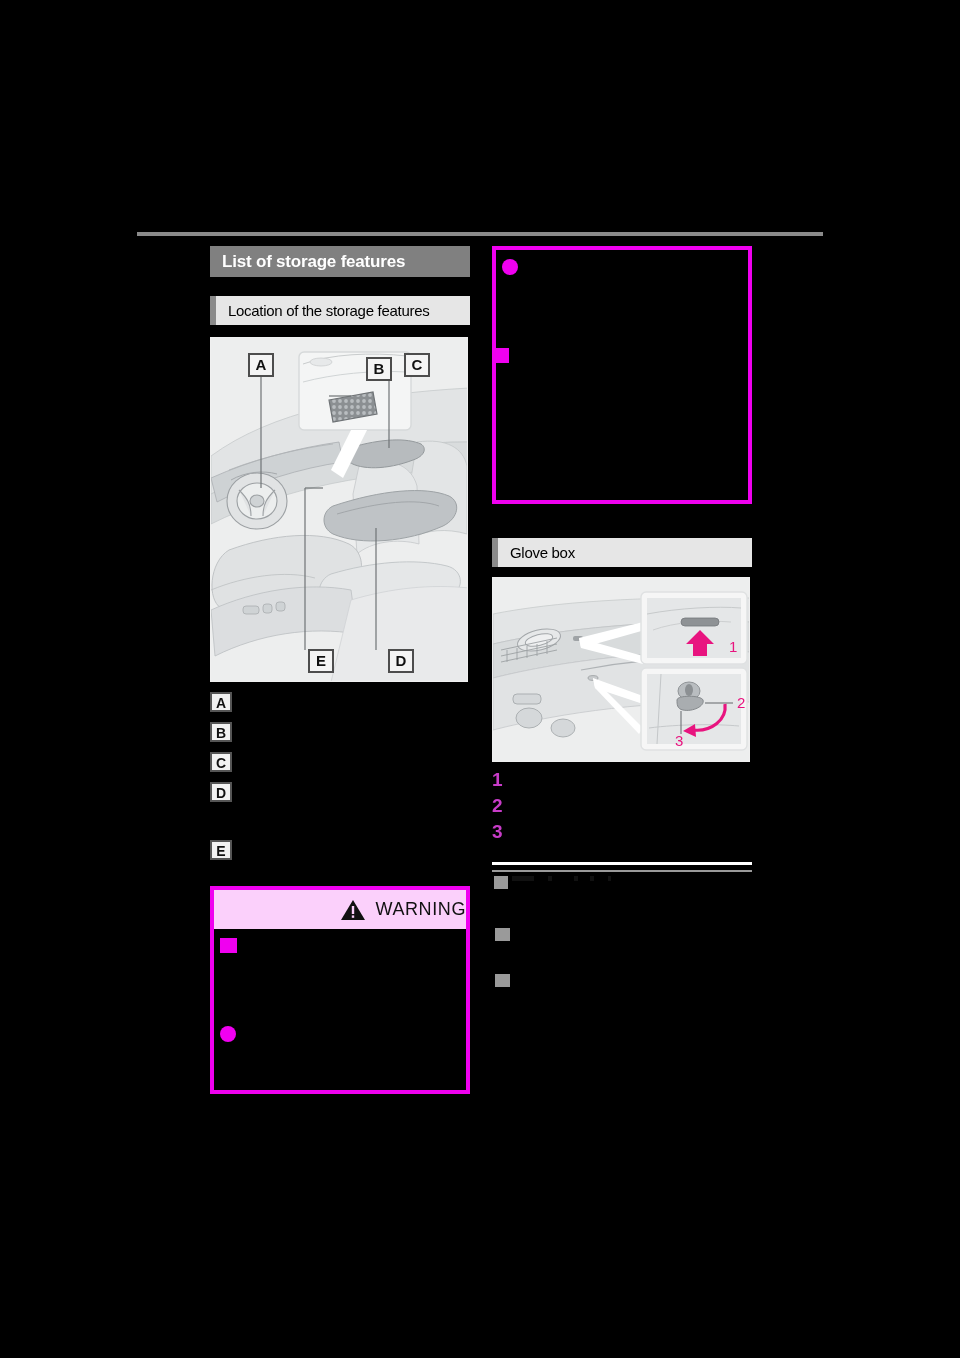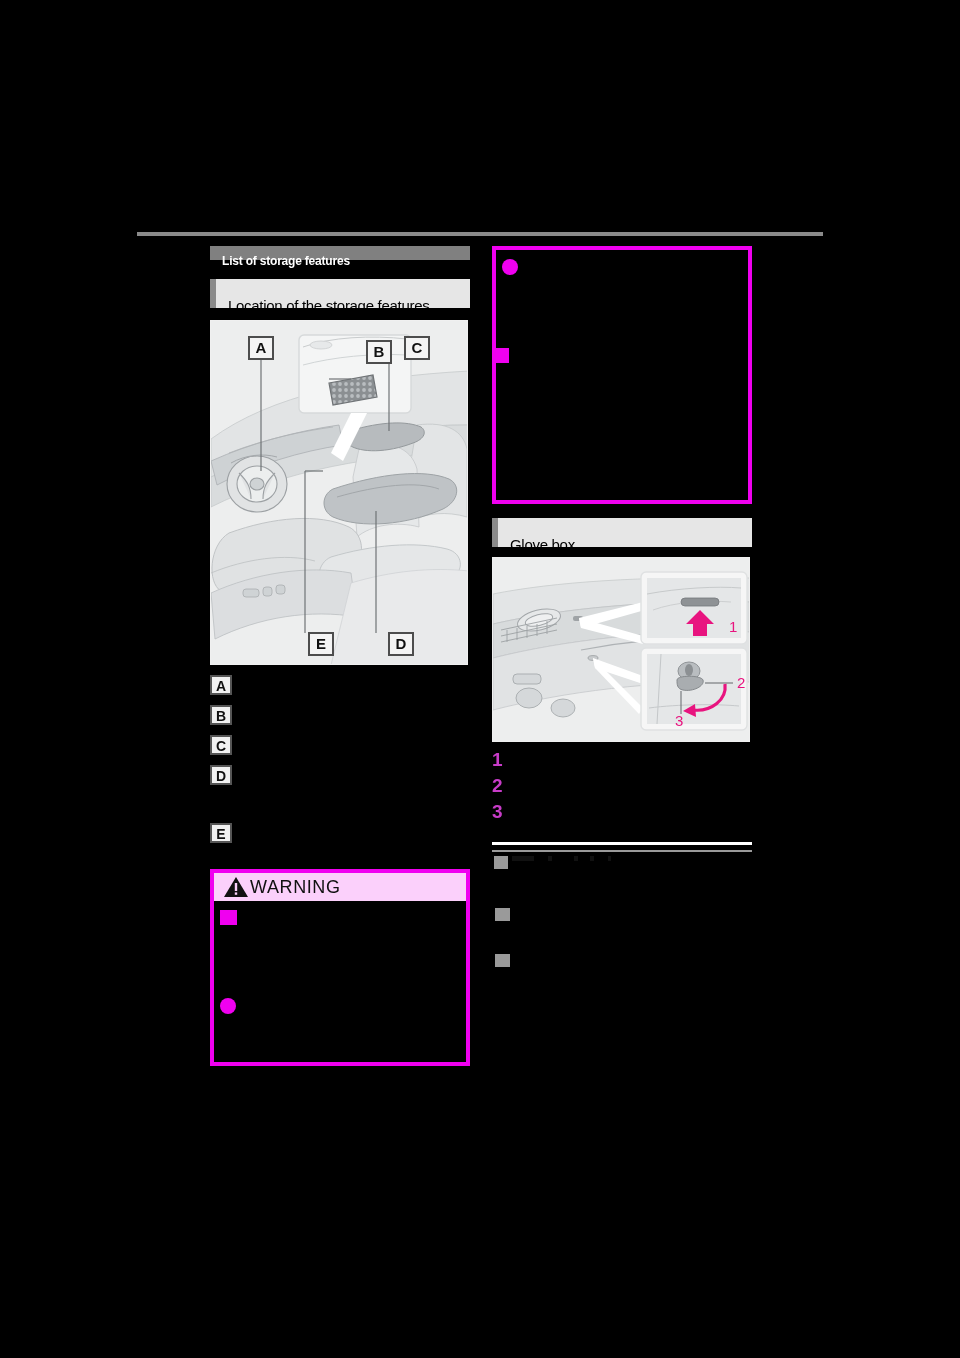--- a/index.html
+++ b/index.html
@@ -18,28 +18,28 @@
     background:#8a8a8a;
   }
 
   
   .col-left  { position:absolute; left:210px; top:246px; width:260px; }
   .col-right { position:absolute; left:492px; top:246px; width:260px; }
 
   
   .h-main {
     background:#808080; color:#fff;
-    font-size:12px; font-weight:bold; letter-spacing:-0.2px;
-    padding:6px 0 7px 12px; height:14px; line-height:19px;
+    font-size:17px; font-weight:bold; letter-spacing:-0.2px;
+    padding:6px 0 7px 12px; height:31px; line-height:19px;
     margin-bottom:19px;
   }
   .h-sub {
     background:#e6e6e6; color:#000;
     font-size:15px; letter-spacing:-0.3px;
-    padding:17px 0 6px 12px; height:29px; line-height:19px;
+    padding:5px 0 6px 12px; height:29px; line-height:19px;
     border-left:6px solid #8a8a8a;
     margin-bottom:12px;
   }
   .h-sub.spaced { margin-bottom:10px; }
 
   
   .h-rule-block { margin-top:14px; position:relative; height:34px; }
   .h-rule-block .r1 { position:absolute; left:0; top:0;  width:100%; height:3px; background:#fff; }
   .h-rule-block .r2 { position:absolute; left:0; top:8px; width:100%; height:2px; background:#9a9a9a; }
   .h-rule-block .sq { position:absolute; left:2px; top:14px; width:14px; height:13px; background:#9a9a9a; }
@@ -73,22 +73,22 @@
   
   .sq-bullet-row { height:46px; position:relative; }
   .sq-bullet { position:absolute; left:3px; top:10px; width:15px; height:13px; background:#9a9a9a; }
 
   
   .warn {
     border:4px solid #f000f0; background:#000;
     margin-top:16px; position:relative;
   }
   .warn-head {
-    background:#fbd0fb; height:28px;
-    display:flex; align-items:center; padding-left:9px; gap:1px;
+    background:#fbd0fb; height:39px;
+    display:flex; align-items:center; padding-left:9px; gap:9px;justify-content:flex-end;
   }
   .warn-title {
     font-size:18px; color:#111; letter-spacing:0.6px;
     font-family:"Liberation Sans", sans-serif;
   }
   .warn-body { position:relative; }
   .warn-tri { width:26px; height:22px; display:block; }
 
   .m-square { position:absolute; width:17px; height:15px; background:#f000f0; }
   .m-dot    { position:absolute; width:16px; height:16px; border-radius:50%; background:#f000f0; }
@@ -257,21 +257,21 @@
 
   <div class="col-right">
 
     <div class="warn-cont">
       <span class="m-dot" style="left:6px; top:9px;"></span>
       <span></span>
       <span class="m-square" style="left:-4px; top:98px;"></span>
       <span></span>
     </div>
 
-    <div class="h-sub spaced" style="margin-top:14px;">Glove box</div>
+    <div class="h-sub spaced" style="margin-top:34px;">Glove box</div>
 
     <div class="illus illus-glove">
       <svg viewBox="0 0 258 185" width="258" height="185">
         <rect x="0" y="0" width="258" height="185" fill="#edeeee"></rect>
 
         <path d="M0 36 C60 24 150 18 258 20 L258 44 C160 42 70 50 0 66 Z" fill="#e3e5e6" stroke="#c8cbcc" stroke-width="0.8"></path>
         <path d="M0 66 C70 50 160 42 258 44 L258 74 C160 72 72 82 0 100 Z" fill="#d8dbdc" stroke="#c0c3c5" stroke-width="0.8"></path>
         <path d="M0 100 C72 82 160 72 258 74 L258 124 C160 122 70 134 0 152 Z" fill="#e1e3e4" stroke="#c5c8ca" stroke-width="0.8"></path>
 
         <g stroke="#a2a6a9" fill="#e6e8e9" stroke-width="1">

